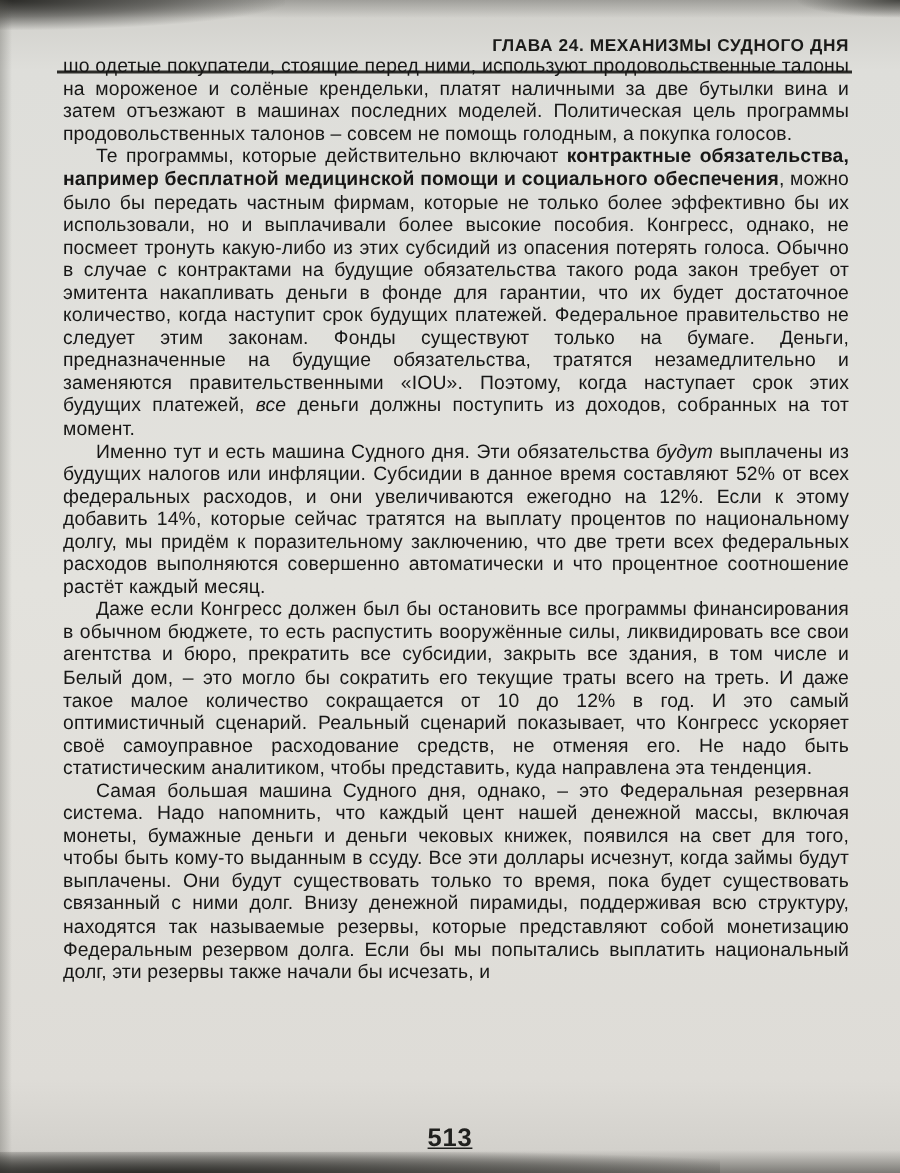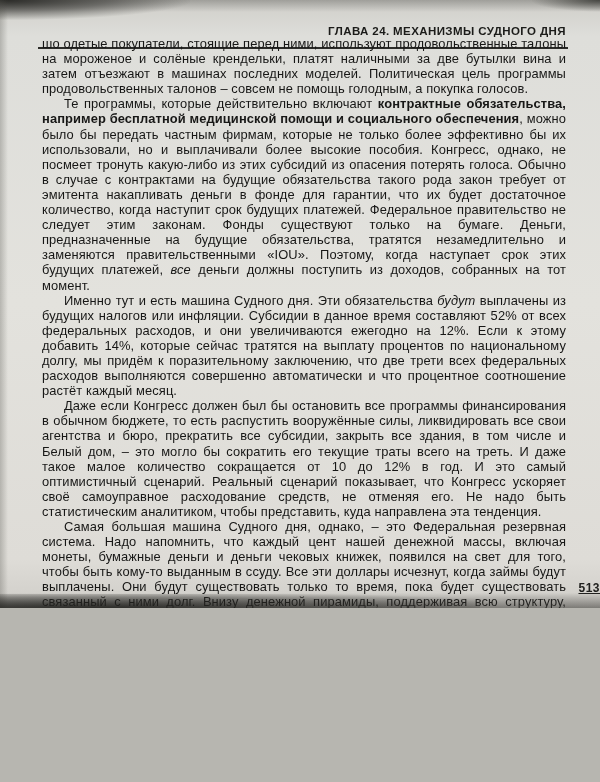--- a/index.html
+++ b/index.html
@@ -4,21 +4,21 @@
 <style>
   html,body{margin:0;padding:0;}
   body{
     width:600px;height:782px;
     background:#b7b6b0;
     font-family:"Liberation Sans",sans-serif;
     overflow:hidden;
   }
   .page{
     position:relative;
-    width:600px;height:608px;
+    width:600px;height:782px;
     background:linear-gradient(180deg,#cfcec9 0%,#dededa 6%,#e3e2dd 50%,#dedcd7 92%,#cfcdc8 100%);
     overflow:hidden;
   }
   
   .shadow-top{
     position:absolute;top:0;left:0;width:100%;height:12px;
     background:linear-gradient(180deg,rgba(70,70,66,0.35),rgba(70,70,66,0));
   }
   .shadow-top-left{
     position:absolute;top:0;left:0;width:190px;height:20px;
@@ -53,22 +53,22 @@
     position:absolute;top:36px;left:42px;width:524px;
     font-size:12.9px;line-height:15.1px;
     color:#171716;
     text-align:justify;
     letter-spacing:0.1px;
   }
   .para{margin:0;}
   .para.indent{text-indent:22px;}
   .page-number{
     position:absolute;bottom:13px;left:0;width:100%;
-    text-align:right;
-    font-size:12px;font-weight:bold;color:#20201e;
+    text-align:center;
+    font-size:17px;font-weight:bold;color:#20201e;
     letter-spacing:0.5px;
     text-decoration:underline;
   }
 </style>
 </head>
 <body>
 
 <div class="page">
   <div class="shadow-top"></div>
   <div class="shadow-top-left"></div>

